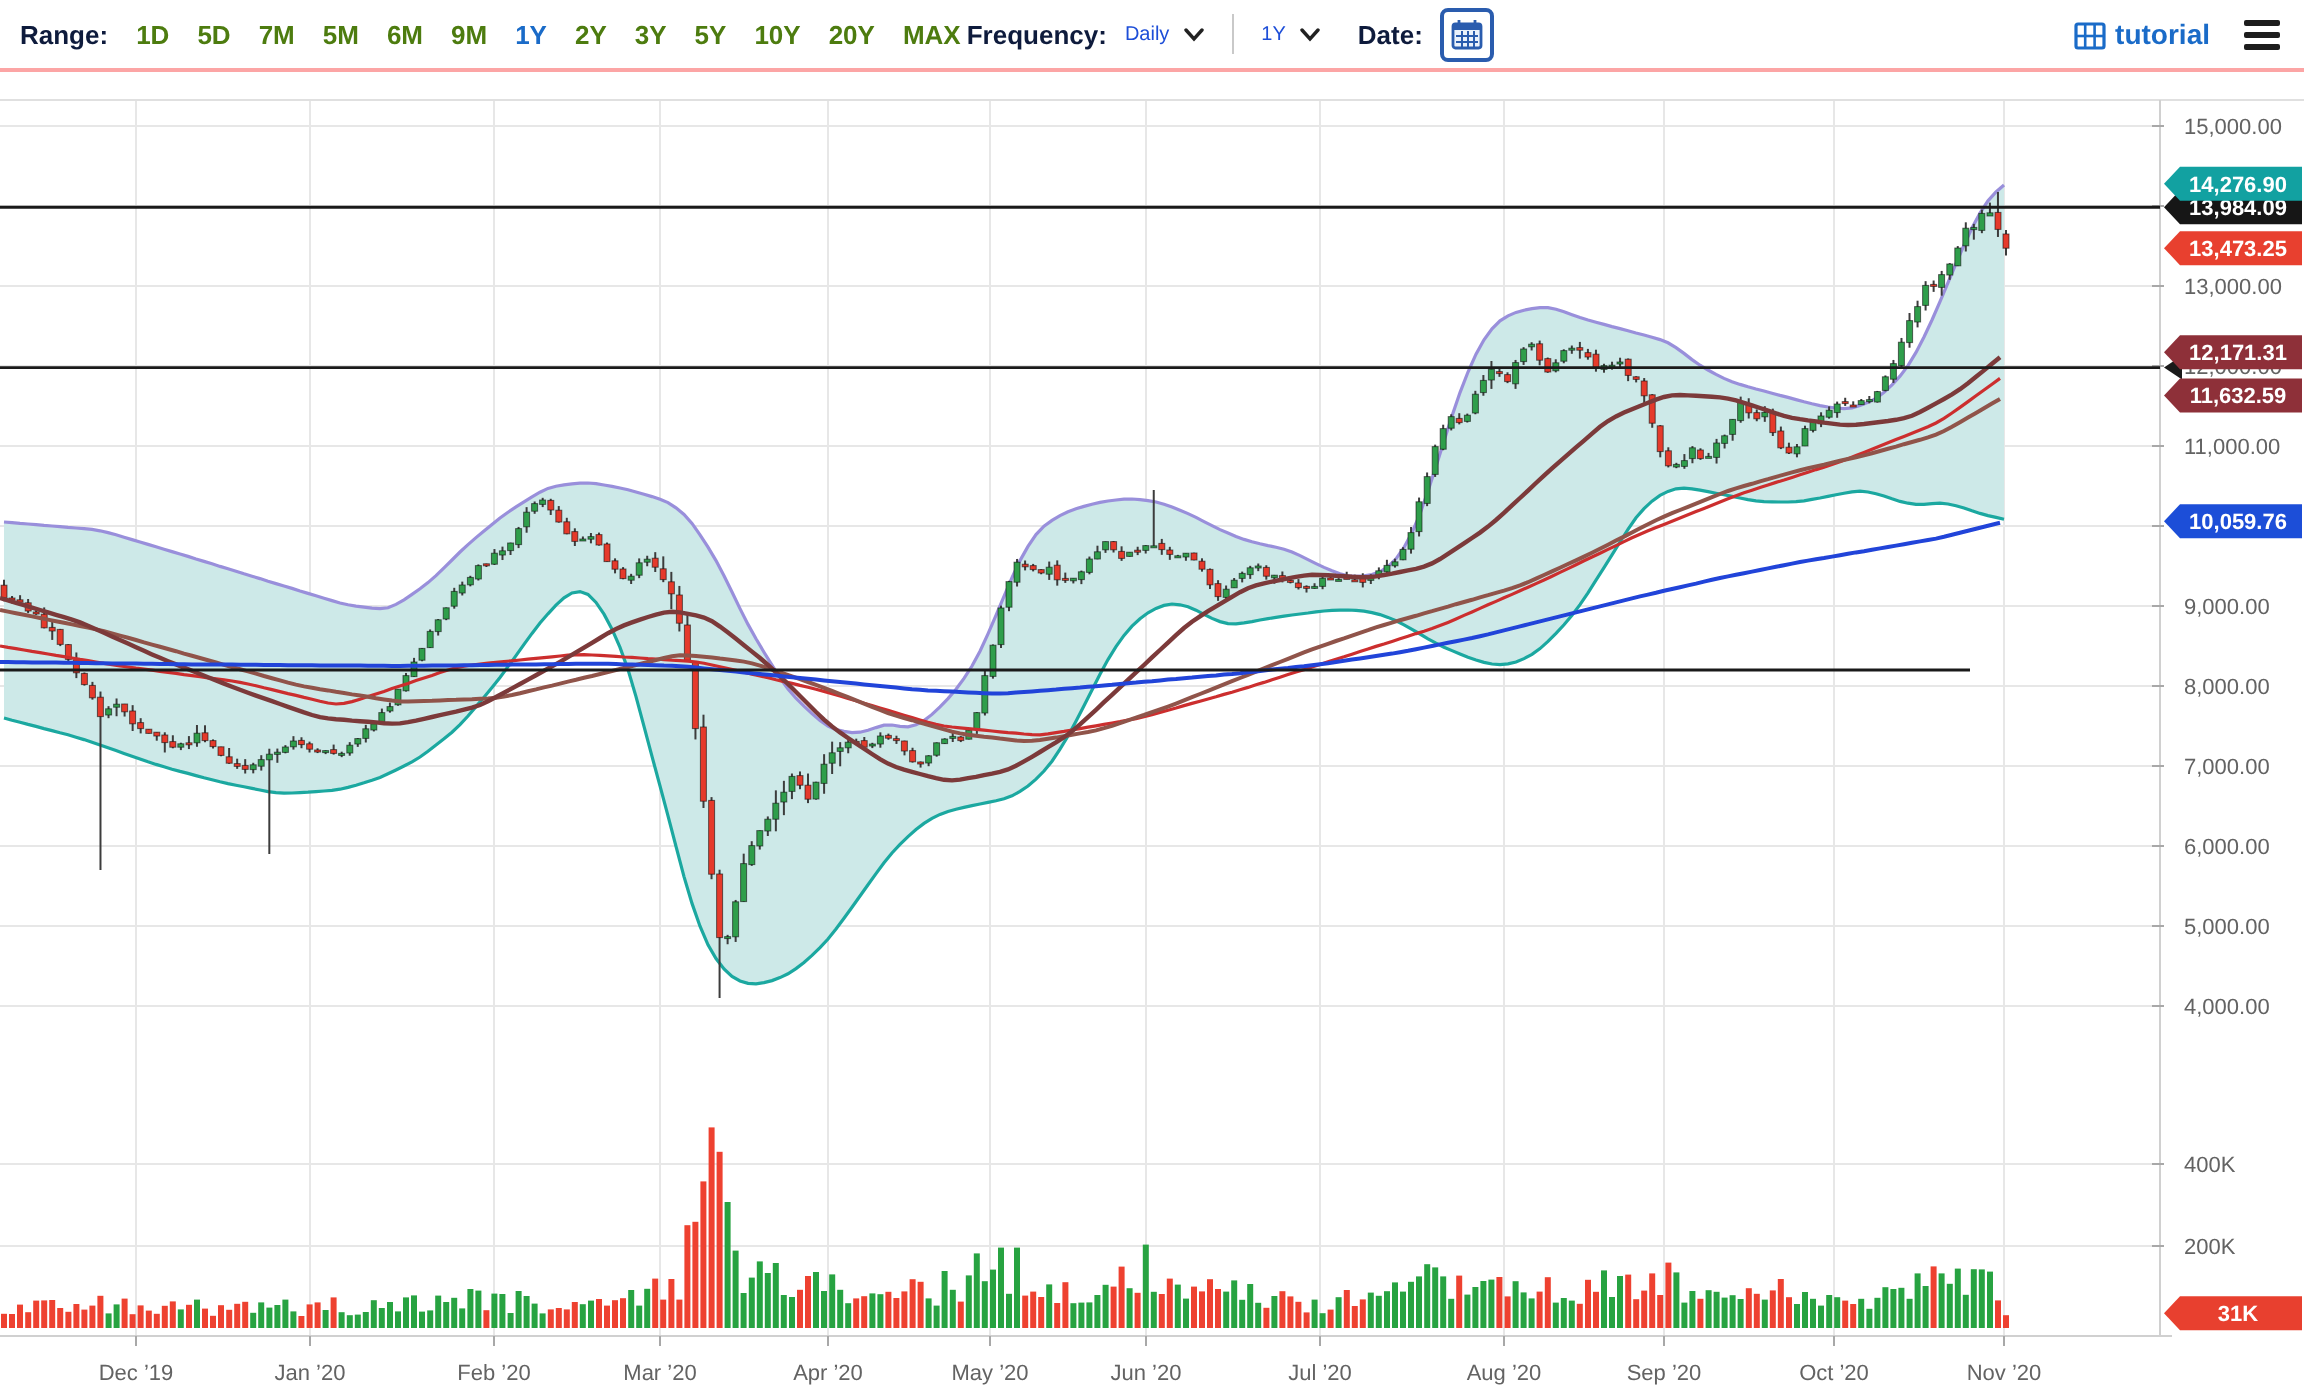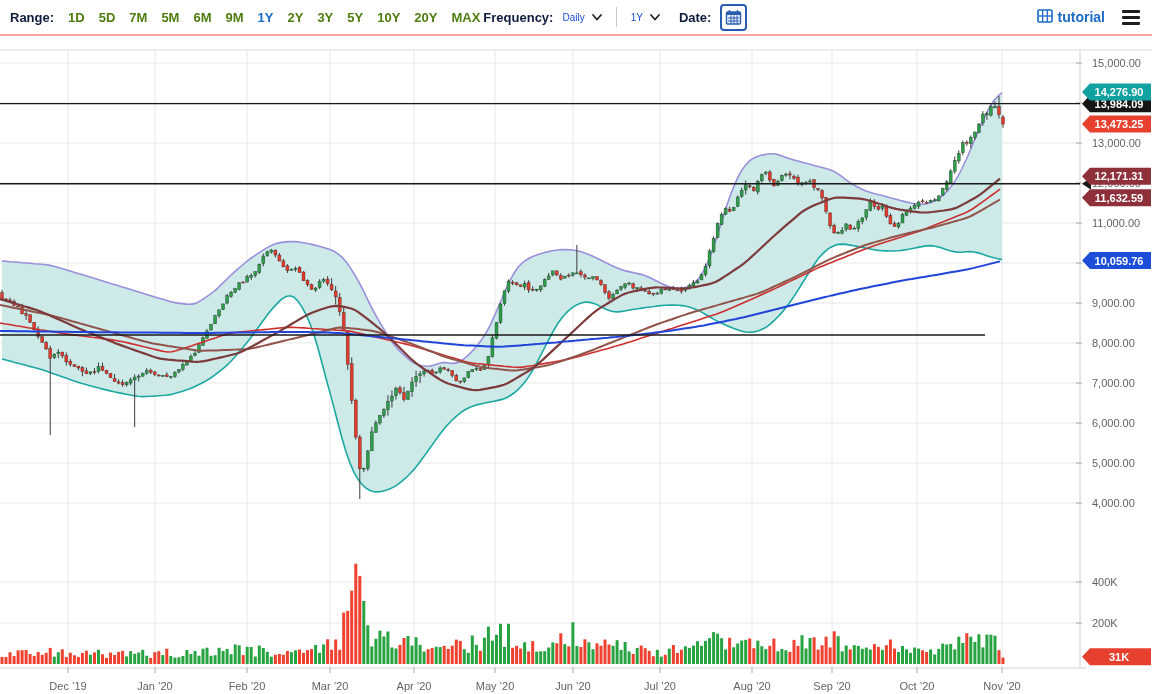--- a/index.html
+++ b/index.html
@@ -11,21 +11,21 @@
   .lbl{font-weight:bold;color:#0e1b3c}
   .ritem{color:#4d7c0f;font-weight:600;cursor:pointer}
   .ritem.active{color:#1a6bc8}
   .freq-group{display:flex;align-items:center;gap:9px;margin-left:3px;white-space:nowrap}
   .dd{display:flex;align-items:center;gap:7px;background:none;border:none;cursor:pointer;
     font-family:"Liberation Sans",sans-serif;font-size:10px;font-weight:400;color:#1d4ed8}
   .sep{width:1px;height:20px;background:#c9c9c9;margin:0 5px}
   .cal-btn{width:27px;height:27px;border:2px solid #2a5cae;border-radius:4px;background:#fff;
     display:flex;align-items:center;justify-content:center;padding:0;cursor:pointer}
   .right-group{margin-left:auto;display:flex;align-items:center;gap:15px}
-  .tutorial{display:flex;gap:5px;align-items:flex-start;color:#1a6bc8;font-weight:bold;
+  .tutorial{display:flex;gap:5px;align-items:flex-end;color:#1a6bc8;font-weight:bold;
     font-size:14px;text-decoration:none;cursor:pointer}
   .hamburger{display:flex;flex-direction:column;gap:3px;cursor:pointer;padding:2px}
   .hamburger span{display:block;width:18px;height:3px;background:#1d1d1d;border-radius:1px}
   .chart-wrap{position:absolute;top:44px;left:0;width:1152px;height:658px}
   text.axlbl{font-family:"Liberation Sans",sans-serif;font-size:11px;fill:#636363}
   text.badgetxt{font-family:"Liberation Sans",sans-serif;font-size:11px;font-weight:bold;fill:#fff}
 </style>
 </head>
 <body>
 

